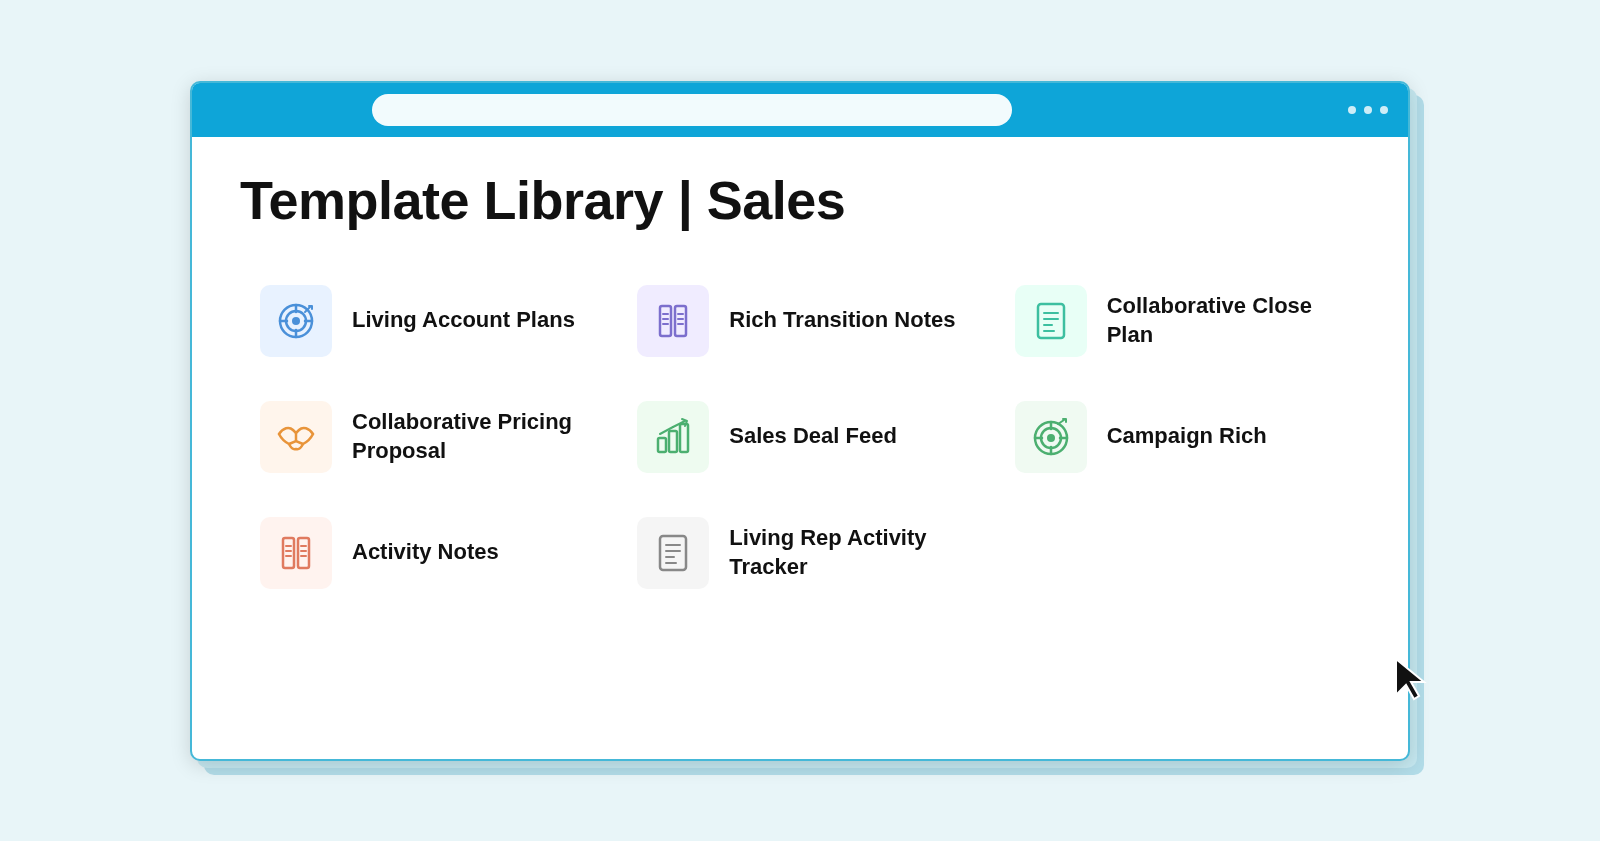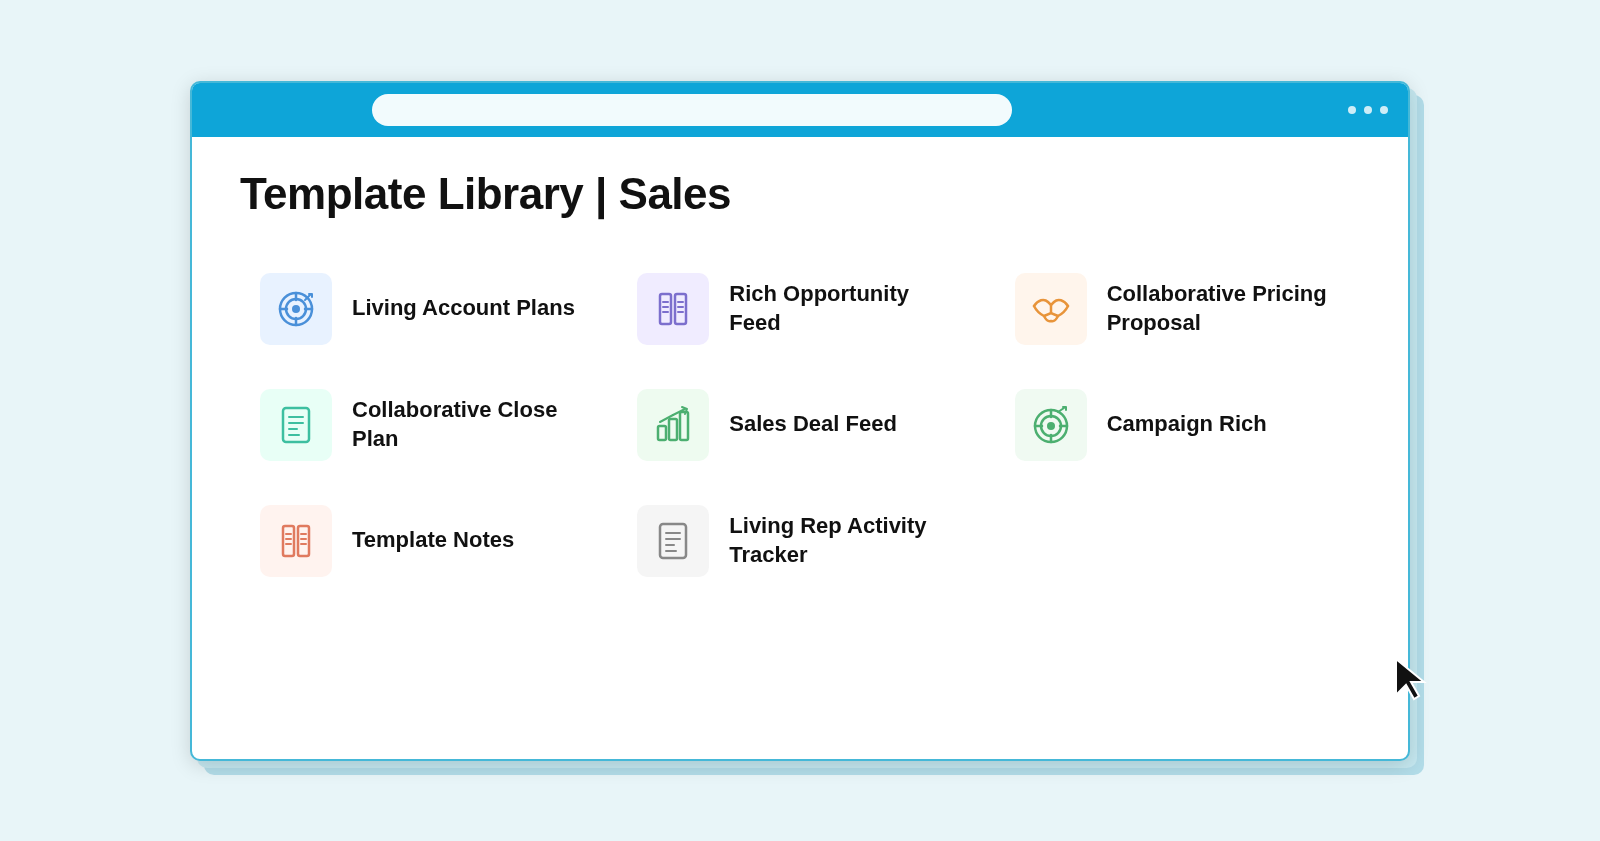--- a/index.html
+++ b/index.html
@@ -87,21 +87,21 @@
       height: 8px;
       border-radius: 50%;
       background: rgba(255,255,255,0.8);
     }
 
     .browser-content {
       padding: 32px 48px 32px 48px;
     }
 
     .page-title {
-      font-size: 44px;
+      font-size: 54px;
       font-weight: 800;
       color: #111111;
       margin-bottom: 36px;
       letter-spacing: -0.5px;
     }
 
     .template-grid {
       display: grid;
       grid-template-columns: repeat(3, 1fr);
       grid-template-rows: repeat(3, auto);
@@ -204,44 +204,44 @@
         <rect x="8" y="6" width="11" height="30" rx="2" stroke="#7c6fcd" stroke-width="2.5" fill="none"></rect>
         <rect x="23" y="6" width="11" height="30" rx="2" stroke="#7c6fcd" stroke-width="2.5" fill="none"></rect>
         <line x1="11" y1="14" x2="16" y2="14" stroke="#7c6fcd" stroke-width="2" stroke-linecap="round"></line>
         <line x1="11" y1="19" x2="16" y2="19" stroke="#7c6fcd" stroke-width="2" stroke-linecap="round"></line>
         <line x1="11" y1="24" x2="16" y2="24" stroke="#7c6fcd" stroke-width="2" stroke-linecap="round"></line>
         <line x1="26" y1="14" x2="31" y2="14" stroke="#7c6fcd" stroke-width="2" stroke-linecap="round"></line>
         <line x1="26" y1="19" x2="31" y2="19" stroke="#7c6fcd" stroke-width="2" stroke-linecap="round"></line>
         <line x1="26" y1="24" x2="31" y2="24" stroke="#7c6fcd" stroke-width="2" stroke-linecap="round"></line>
       </svg>
             </div>
-            <span class="template-label">Rich Opportunity Feed</span>
-          </div>
-          <div class="template-item">
-            <div class="template-icon-wrapper orange-bg">
-              <svg viewBox="0 0 42 42" fill="none" xmlns="http://www.w3.org/2000/svg">
-        <path d="M4 18 C8 12, 14 10, 18 14 L21 17 L24 14 C28 10, 34 12, 38 18" stroke="#e8943a" stroke-width="2.5" fill="none" stroke-linecap="round"></path>
-        <path d="M4 18 C6 22, 10 26, 14 28 L21 25 L28 28 C32 26, 36 22, 38 18" stroke="#e8943a" stroke-width="2.5" fill="none" stroke-linecap="round"></path>
-        <path d="M14 28 C16 32, 18 34, 21 33 C24 34, 26 32, 28 28" stroke="#e8943a" stroke-width="2.5" fill="none" stroke-linecap="round"></path>
-        <line x1="21" y1="17" x2="21" y2="25" stroke="#e8943a" stroke-width="2.5" stroke-linecap="round"></line>
-      </svg>
-            </div>
-            <span class="template-label">Collaborative Pricing Proposal</span>
+            <span class="template-label">Rich Transition Notes</span>
           </div>
           <div class="template-item">
             <div class="template-icon-wrapper teal-bg">
               <svg viewBox="0 0 42 42" fill="none" xmlns="http://www.w3.org/2000/svg">
         <rect x="8" y="4" width="26" height="34" rx="3" stroke="#3dbfa0" stroke-width="2.5" fill="none"></rect>
         <line x1="14" y1="13" x2="28" y2="13" stroke="#3dbfa0" stroke-width="2" stroke-linecap="round"></line>
         <line x1="14" y1="19" x2="28" y2="19" stroke="#3dbfa0" stroke-width="2" stroke-linecap="round"></line>
         <line x1="14" y1="25" x2="22" y2="25" stroke="#3dbfa0" stroke-width="2" stroke-linecap="round"></line>
         <line x1="14" y1="31" x2="24" y2="31" stroke="#3dbfa0" stroke-width="2" stroke-linecap="round"></line>
       </svg>
             </div>
             <span class="template-label">Collaborative Close Plan</span>
+          </div>
+          <div class="template-item">
+            <div class="template-icon-wrapper orange-bg">
+              <svg viewBox="0 0 42 42" fill="none" xmlns="http://www.w3.org/2000/svg">
+        <path d="M4 18 C8 12, 14 10, 18 14 L21 17 L24 14 C28 10, 34 12, 38 18" stroke="#e8943a" stroke-width="2.5" fill="none" stroke-linecap="round"></path>
+        <path d="M4 18 C6 22, 10 26, 14 28 L21 25 L28 28 C32 26, 36 22, 38 18" stroke="#e8943a" stroke-width="2.5" fill="none" stroke-linecap="round"></path>
+        <path d="M14 28 C16 32, 18 34, 21 33 C24 34, 26 32, 28 28" stroke="#e8943a" stroke-width="2.5" fill="none" stroke-linecap="round"></path>
+        <line x1="21" y1="17" x2="21" y2="25" stroke="#e8943a" stroke-width="2.5" stroke-linecap="round"></line>
+      </svg>
+            </div>
+            <span class="template-label">Collaborative Pricing Proposal</span>
           </div>
           <div class="template-item">
             <div class="template-icon-wrapper green-bg">
               <svg viewBox="0 0 42 42" fill="none" xmlns="http://www.w3.org/2000/svg">
         <rect x="6" y="22" width="8" height="14" rx="1.5" stroke="#4caf70" stroke-width="2.5" fill="none"></rect>
         <rect x="17" y="15" width="8" height="21" rx="1.5" stroke="#4caf70" stroke-width="2.5" fill="none"></rect>
         <rect x="28" y="8" width="8" height="28" rx="1.5" stroke="#4caf70" stroke-width="2.5" fill="none"></rect>
         <line x1="8" y1="18" x2="21" y2="11" stroke="#4caf70" stroke-width="2" stroke-linecap="round"></line>
         <line x1="21" y1="11" x2="33" y2="5" stroke="#4caf70" stroke-width="2" stroke-linecap="round"></line>
         <polyline points="30,3 35,5 33,10" stroke="#4caf70" stroke-width="2" fill="none" stroke-linecap="round" stroke-linejoin="round"></polyline>
@@ -271,21 +271,21 @@
         <rect x="8" y="6" width="11" height="30" rx="2" stroke="#e07a5f" stroke-width="2.5" fill="none"></rect>
         <rect x="23" y="6" width="11" height="30" rx="2" stroke="#e07a5f" stroke-width="2.5" fill="none"></rect>
         <line x1="11" y1="14" x2="16" y2="14" stroke="#e07a5f" stroke-width="2" stroke-linecap="round"></line>
         <line x1="11" y1="19" x2="16" y2="19" stroke="#e07a5f" stroke-width="2" stroke-linecap="round"></line>
         <line x1="11" y1="24" x2="16" y2="24" stroke="#e07a5f" stroke-width="2" stroke-linecap="round"></line>
         <line x1="26" y1="14" x2="31" y2="14" stroke="#e07a5f" stroke-width="2" stroke-linecap="round"></line>
         <line x1="26" y1="19" x2="31" y2="19" stroke="#e07a5f" stroke-width="2" stroke-linecap="round"></line>
         <line x1="26" y1="24" x2="31" y2="24" stroke="#e07a5f" stroke-width="2" stroke-linecap="round"></line>
       </svg>
             </div>
-            <span class="template-label">Template Notes</span>
+            <span class="template-label">Activity Notes</span>
           </div>
           <div class="template-item">
             <div class="template-icon-wrapper gray-bg">
               <svg viewBox="0 0 42 42" fill="none" xmlns="http://www.w3.org/2000/svg">
         <rect x="8" y="4" width="26" height="34" rx="3" stroke="#888888" stroke-width="2.5" fill="none"></rect>
         <line x1="14" y1="13" x2="28" y2="13" stroke="#888888" stroke-width="2" stroke-linecap="round"></line>
         <line x1="14" y1="19" x2="28" y2="19" stroke="#888888" stroke-width="2" stroke-linecap="round"></line>
         <line x1="14" y1="25" x2="22" y2="25" stroke="#888888" stroke-width="2" stroke-linecap="round"></line>
         <line x1="14" y1="31" x2="24" y2="31" stroke="#888888" stroke-width="2" stroke-linecap="round"></line>
       </svg>

